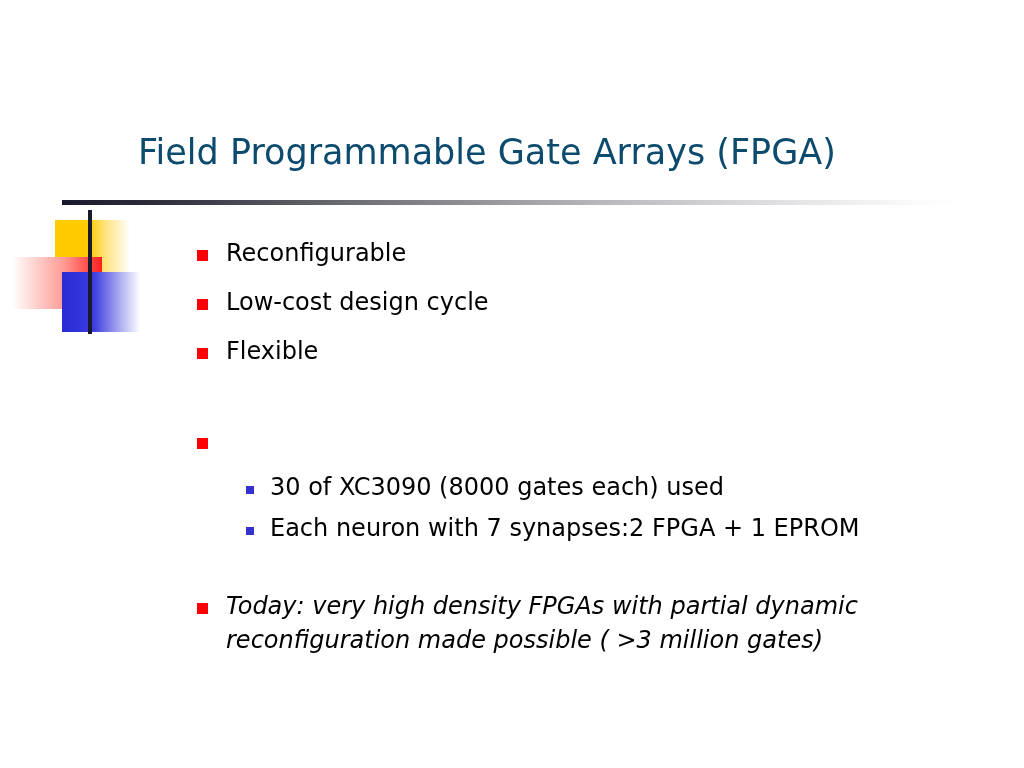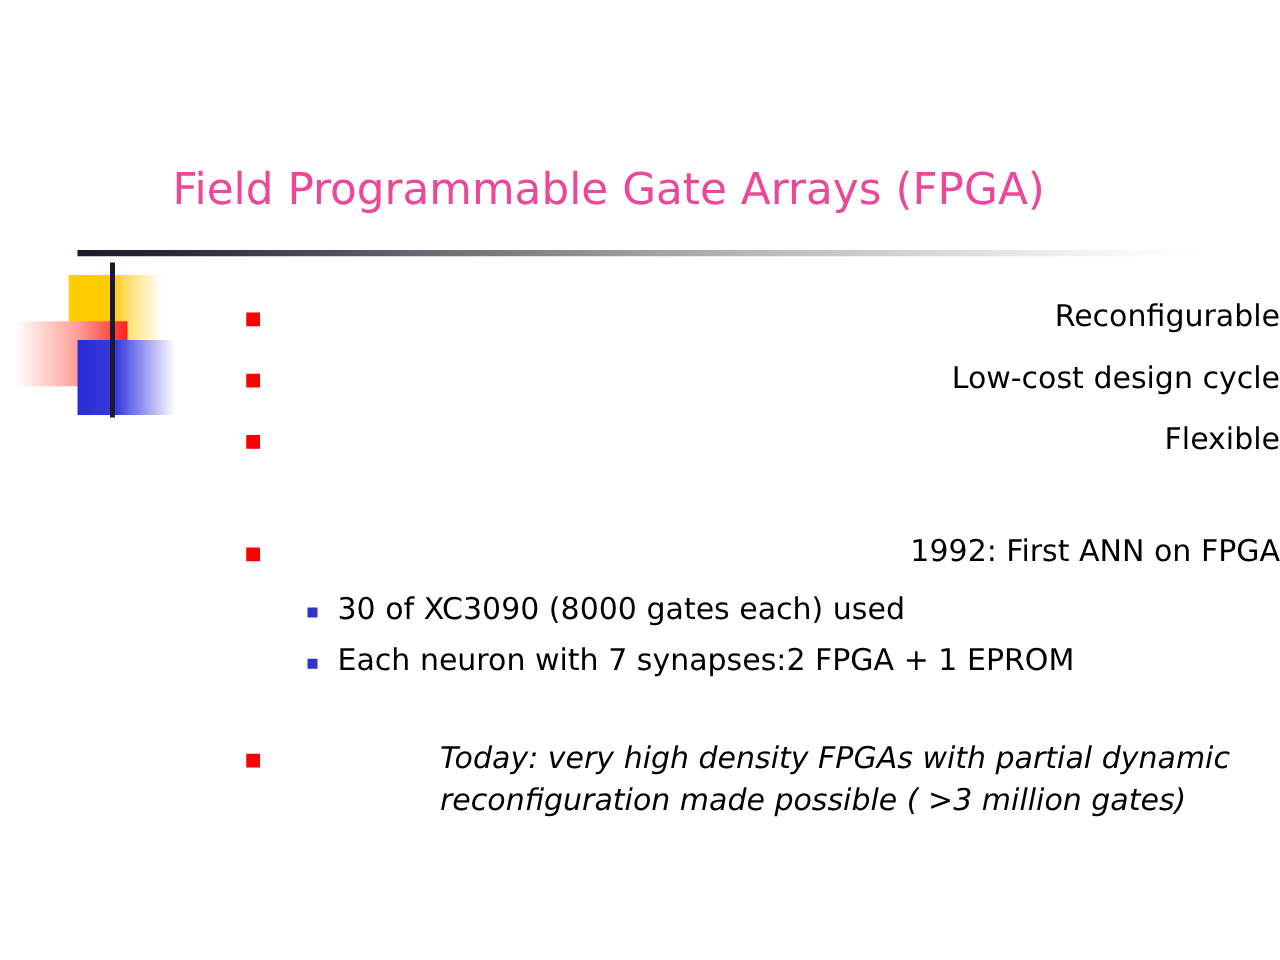--- a/index.html
+++ b/index.html
@@ -71,21 +71,21 @@
   }
 
   
   .slide-title {
     position: absolute;
     left: 138px;
     top: 131px;
     width: 860px;
     font-size: 35px;
     line-height: 42px;
-    color: #ec4899;
+    color: #0c4a6e;
     font-family: "DejaVu Sans", sans-serif;
     font-weight: normal;
     letter-spacing: 0px;
     white-space: nowrap;
   }
 
   
   .body-area {
     position: absolute;
     left: 0;
@@ -96,21 +96,20 @@
   .bullet-row {
     position: relative;
     display: flex;
     align-items: flex-start;
   }
 
   
   .lvl1 {
     padding-left: 197px;
     min-height: 49px;
-    justify-content: space-between;
   }
   .lvl1 .marker {
     flex: 0 0 auto;
     width: 11px;
     height: 11px;
     background: #FF0000;
     margin-top: 14px;
     margin-right: 18px;
   }
   .lvl1 .btext {
@@ -177,21 +176,20 @@
 
     <div class="bullet-row lvl1">
       <span class="marker"></span>
       <span class="btext">Flexible</span>
     </div>
 
     <div class="spacer-lg"></div>
 
     <div class="bullet-row lvl1">
       <span class="marker"></span>
-      <span class="btext">1992: First ANN on FPGA</span>
     </div>
 
     <div class="bullet-row lvl2">
       <span class="marker"></span>
       <span class="btext">30 of XC3090 (8000 gates each) used</span>
     </div>
 
     <div class="bullet-row lvl2">
       <span class="marker"></span>
       <span class="btext">Each neuron with 7 synapses:2 FPGA + 1 EPROM</span>

